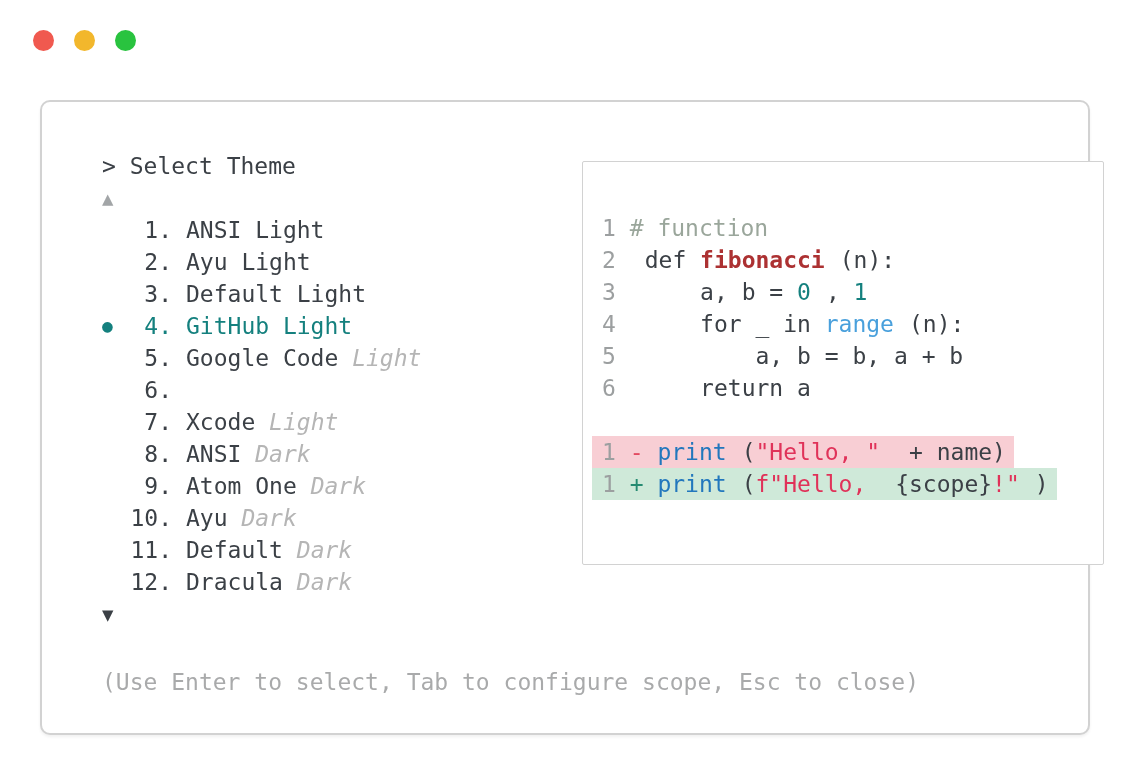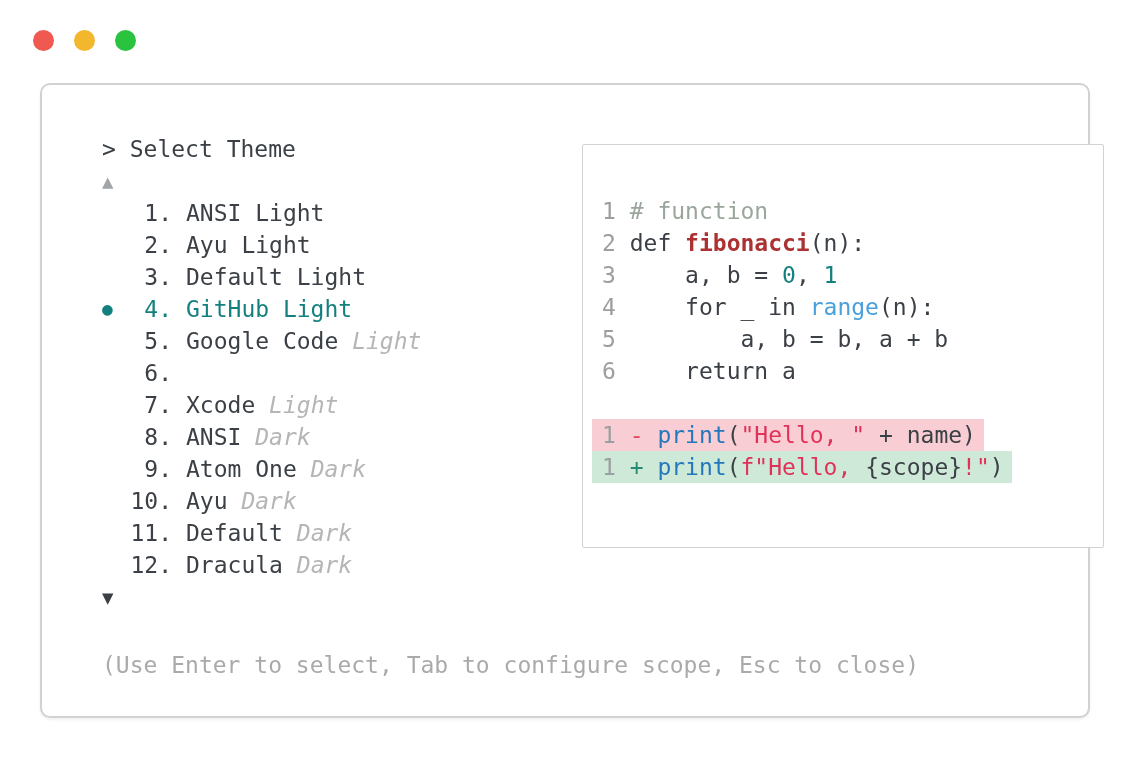--- a/index.html
+++ b/index.html
@@ -1,20 +1,20 @@
 <!DOCTYPE html>
 <html style="--text: #3b4046; --muted: #b5b5b5; --muted-arrow: #a2a5a7; --footer: #a9aaab; --lineno: #9c9fa0; --comment: #9aa69b; --accent: #14807e; --fn-red: #ac3132; --builtin-sky: #49a0dc; --builtin-blue: #2277bd; --string-red: #e03259; --del-marker: #e34960; --add-marker: #268b72; --del-bg: #f8ced4; --add-bg: #cfe9d9; --border: #d2d2d2;"><head>
 <meta charset="utf-8">
 <style>
   html,body{margin:0;padding:0;background:#ffffff;width:1129px;height:757px;overflow:hidden;}
   .page{position:relative;width:1129px;height:757px;background:#ffffff;
         font-family:"DejaVu Sans Mono","Liberation Mono",monospace;font-size:23px;color:var(--text);}
   .traffic{position:absolute;left:33px;top:30px;display:flex;gap:20px;}
   .dot{width:21px;height:21px;border-radius:50%;}
-  .window{position:absolute;left:40px;top:83px;width:1050px;height:635px;box-sizing:border-box;
+  .window{position:absolute;left:40px;top:100px;width:1050px;height:635px;box-sizing:border-box;
           background:#ffffff;border:2px solid var(--border);border-radius:10px;
           padding:48px 26px 0 60px;box-shadow:0 2px 3px rgba(0,0,0,0.06);}
   .cols{display:flex;}
   .left{width:480px;flex:none;}
   .right{width:522px;flex:none;}
   .row{height:32px;line-height:32px;white-space:pre;}
   .prompt-row{color:var(--text);}
   .arrow-up{color:var(--muted-arrow);font-size:19px;}
   .arrow-down{color:var(--text);font-size:19px;}
   .item{display:flex;height:32px;line-height:32px;cursor:default;}
@@ -25,21 +25,21 @@
   .item.selected .num,.item.selected .name{color:var(--accent);}
   .preview-label{color:var(--text);}
   .preview-box{margin-top:11px;width:522px;height:404px;box-sizing:border-box;
                border:1.5px solid var(--border);border-radius:2px;background:#ffffff;
                padding:50px 14px 0 19px;overflow:hidden;}
   .cline{height:32px;line-height:32px;white-space:pre;}
   .dline{display:inline-block;margin-left:-10px;padding:0 8px 0 10px;white-space:pre;}
   .bg-del{background:var(--del-bg);}
   .bg-add{background:var(--add-bg);}
   .c-ln{color:var(--lineno);}
-  .c-def{color:var(--text);}
+  .c-def{color:var(--text);margin-left:15px;}
   .c-com{color:var(--comment);}
   .c-fn{color:var(--fn-red);font-weight:bold;}
   .c-num{color:var(--accent);}
   .c-b1{color:var(--builtin-sky);}
   .c-b2{color:var(--builtin-blue);}
   .c-str{color:var(--string-red);}
   .c-del{color:var(--del-marker);}
   .c-add{color:var(--add-marker);}
   .footer{margin-top:36px;height:32px;line-height:32px;color:var(--footer);white-space:pre;}
 </style>

